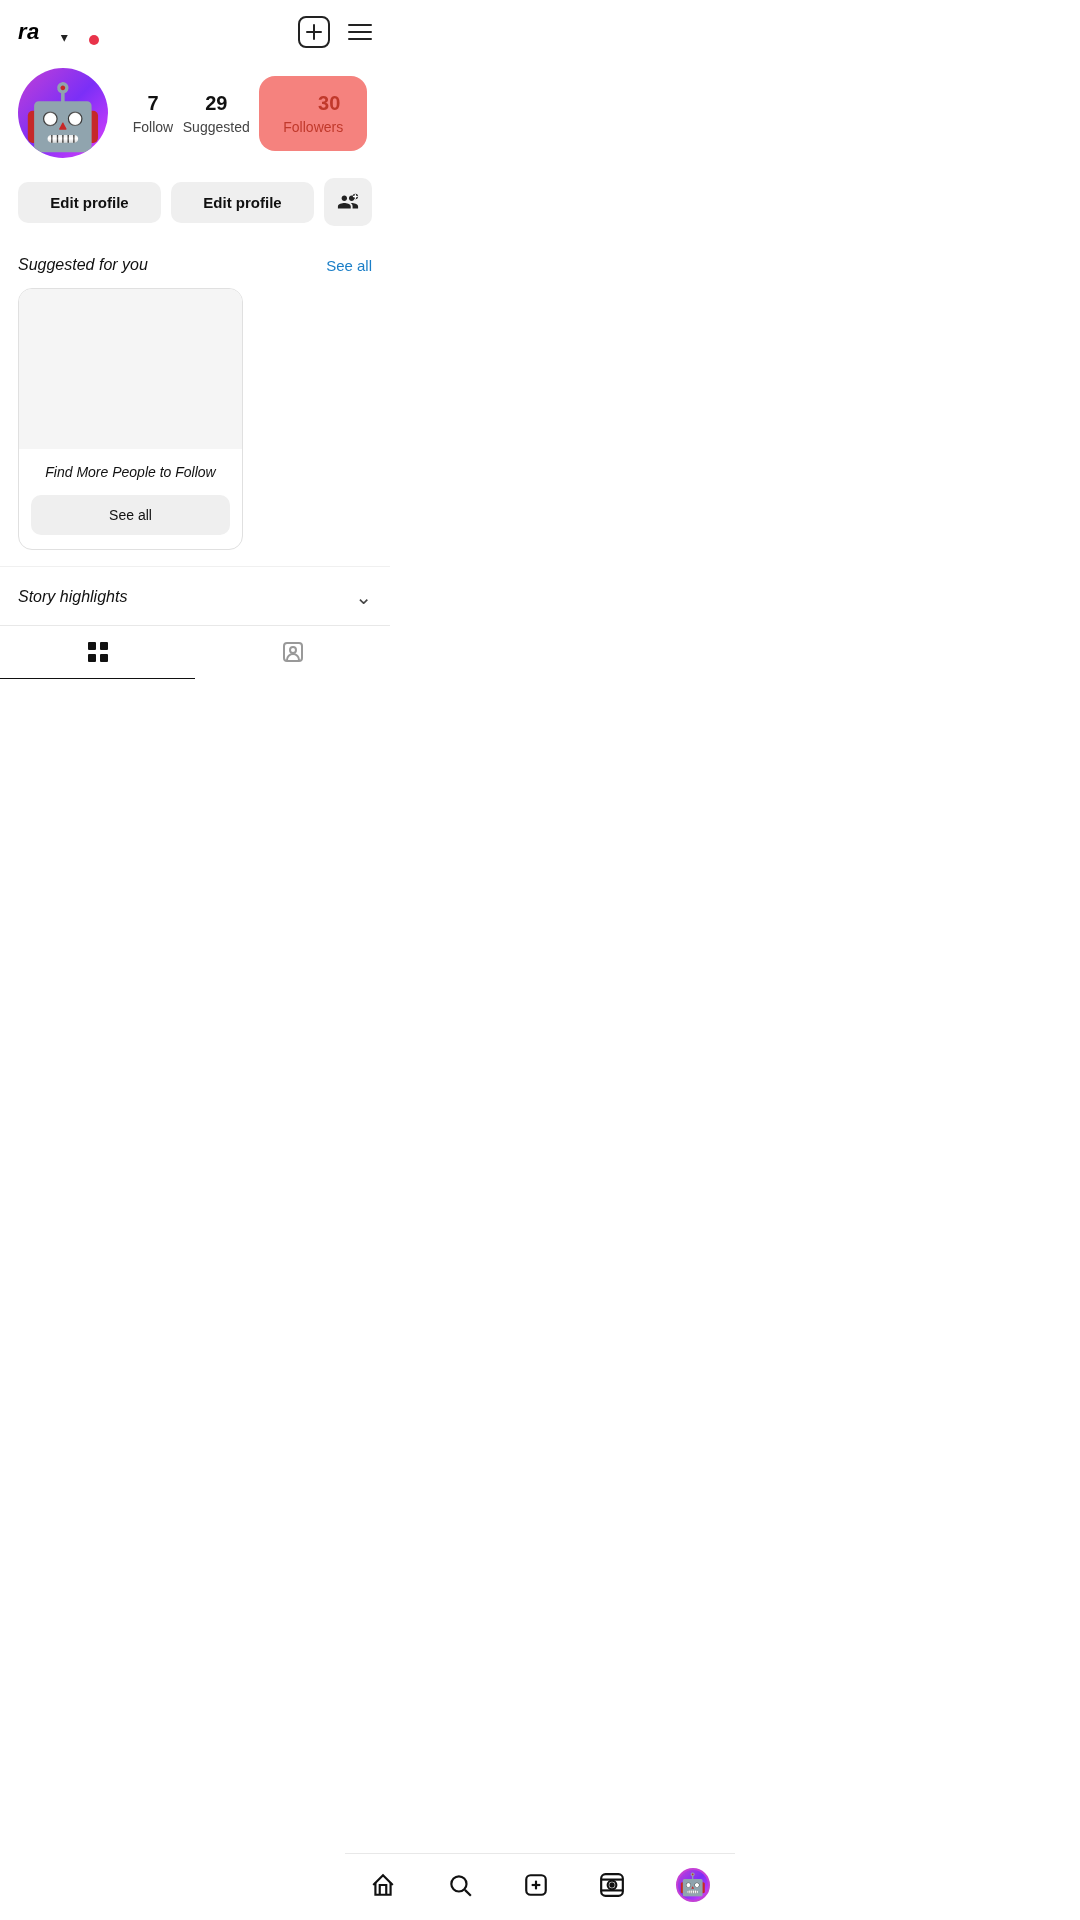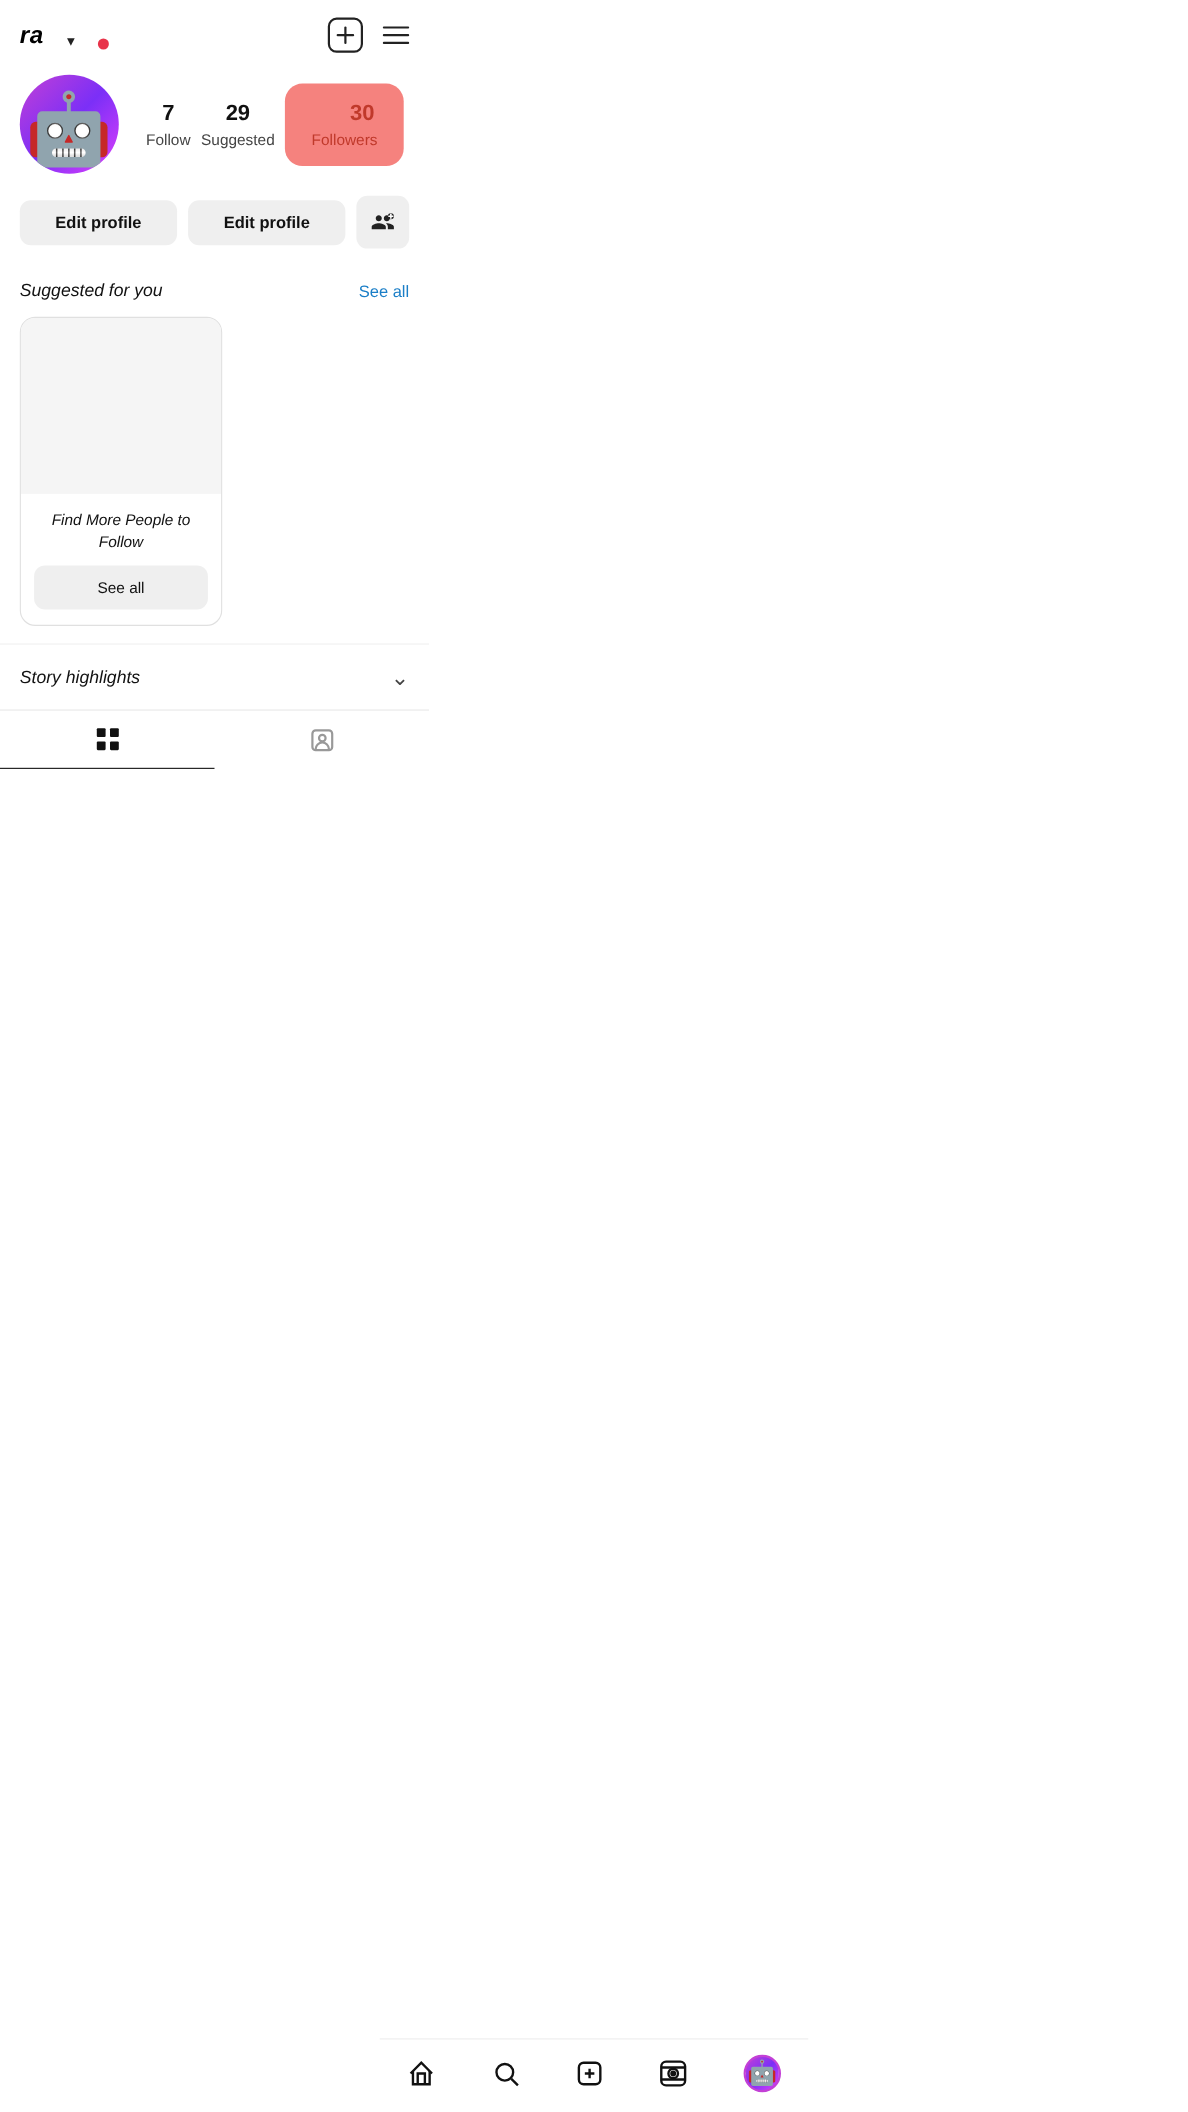--- a/index.html
+++ b/index.html
@@ -182,21 +182,21 @@
       color: #111;
     }
     .see-all-link {
       font-size: 15px;
       color: #1a7ec7;
       font-weight: 500;
       cursor: pointer;
     }
 
     .suggestion-card {
-      width: 184px;
+      width: 225px;
       background: #fff;
       border: 1px solid #e0e0e0;
       border-radius: 14px;
       overflow: hidden;
       display: flex;
       flex-direction: column;
       align-items: center;
       padding-bottom: 14px;
     }
     .suggestion-card-image {

